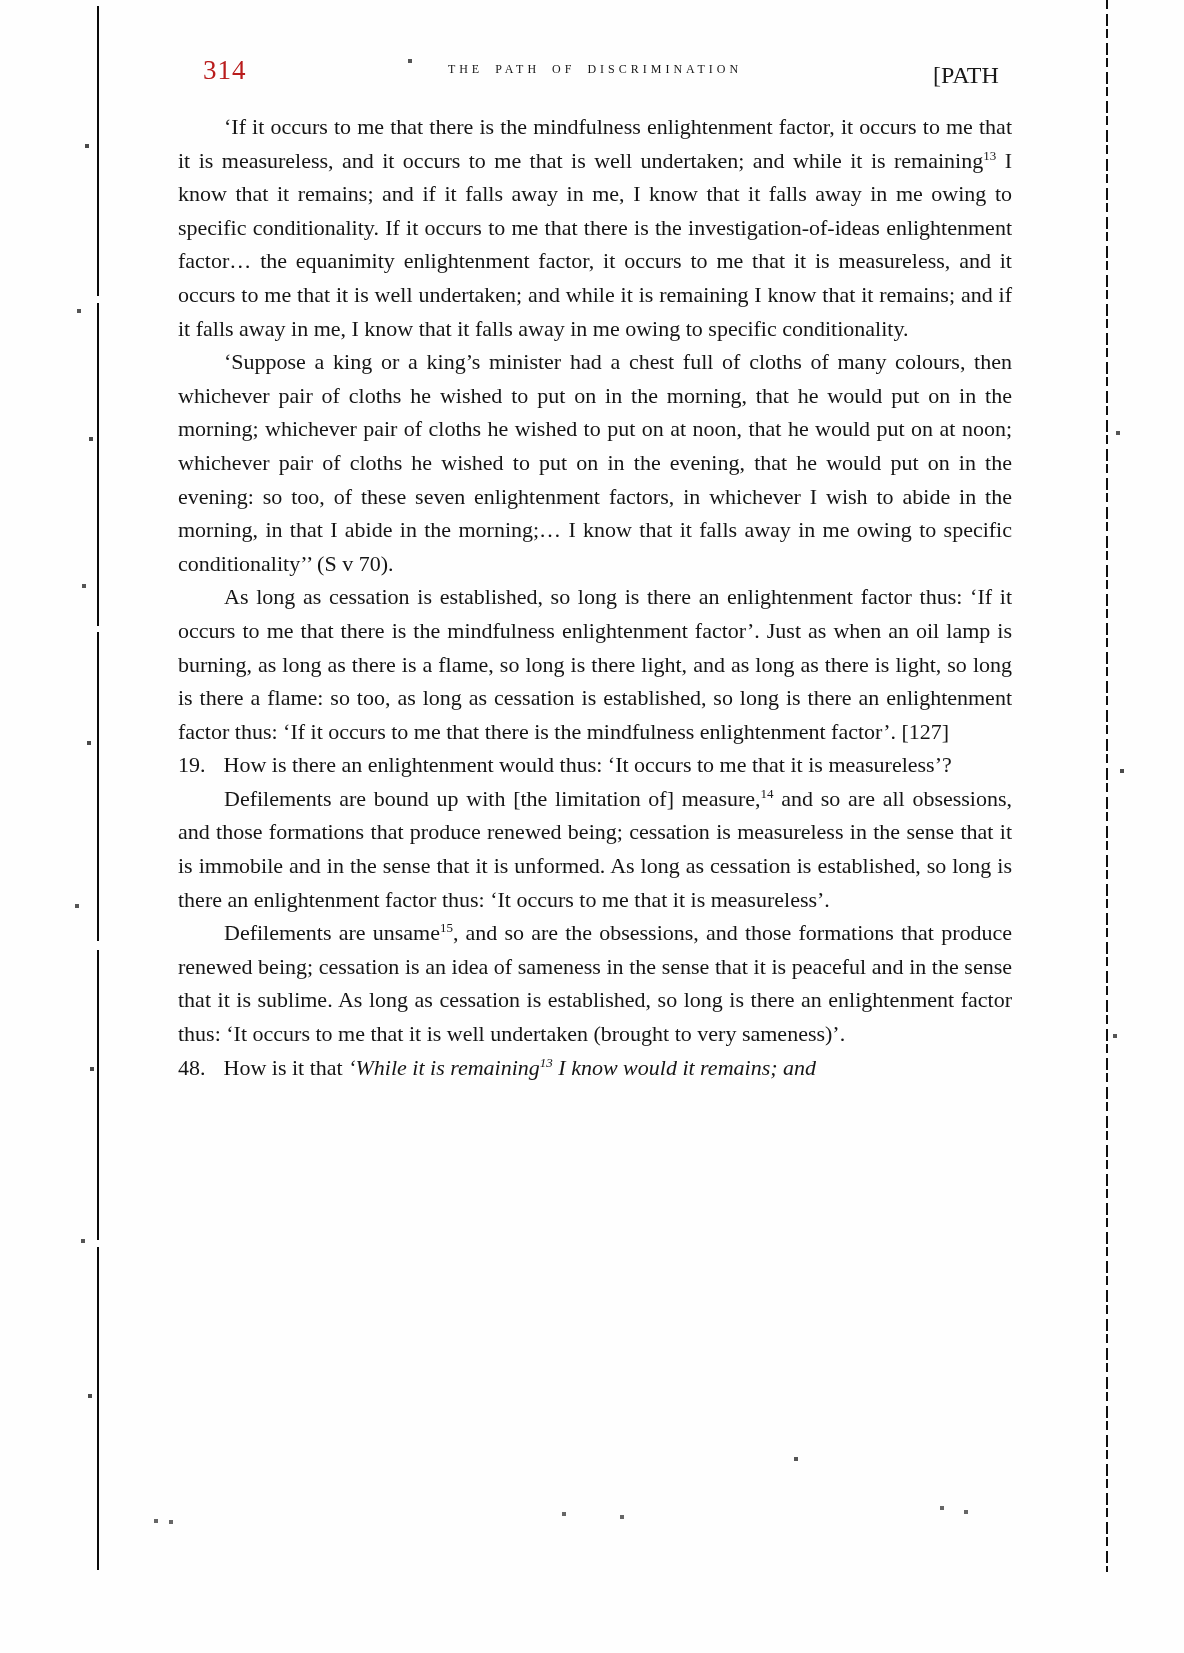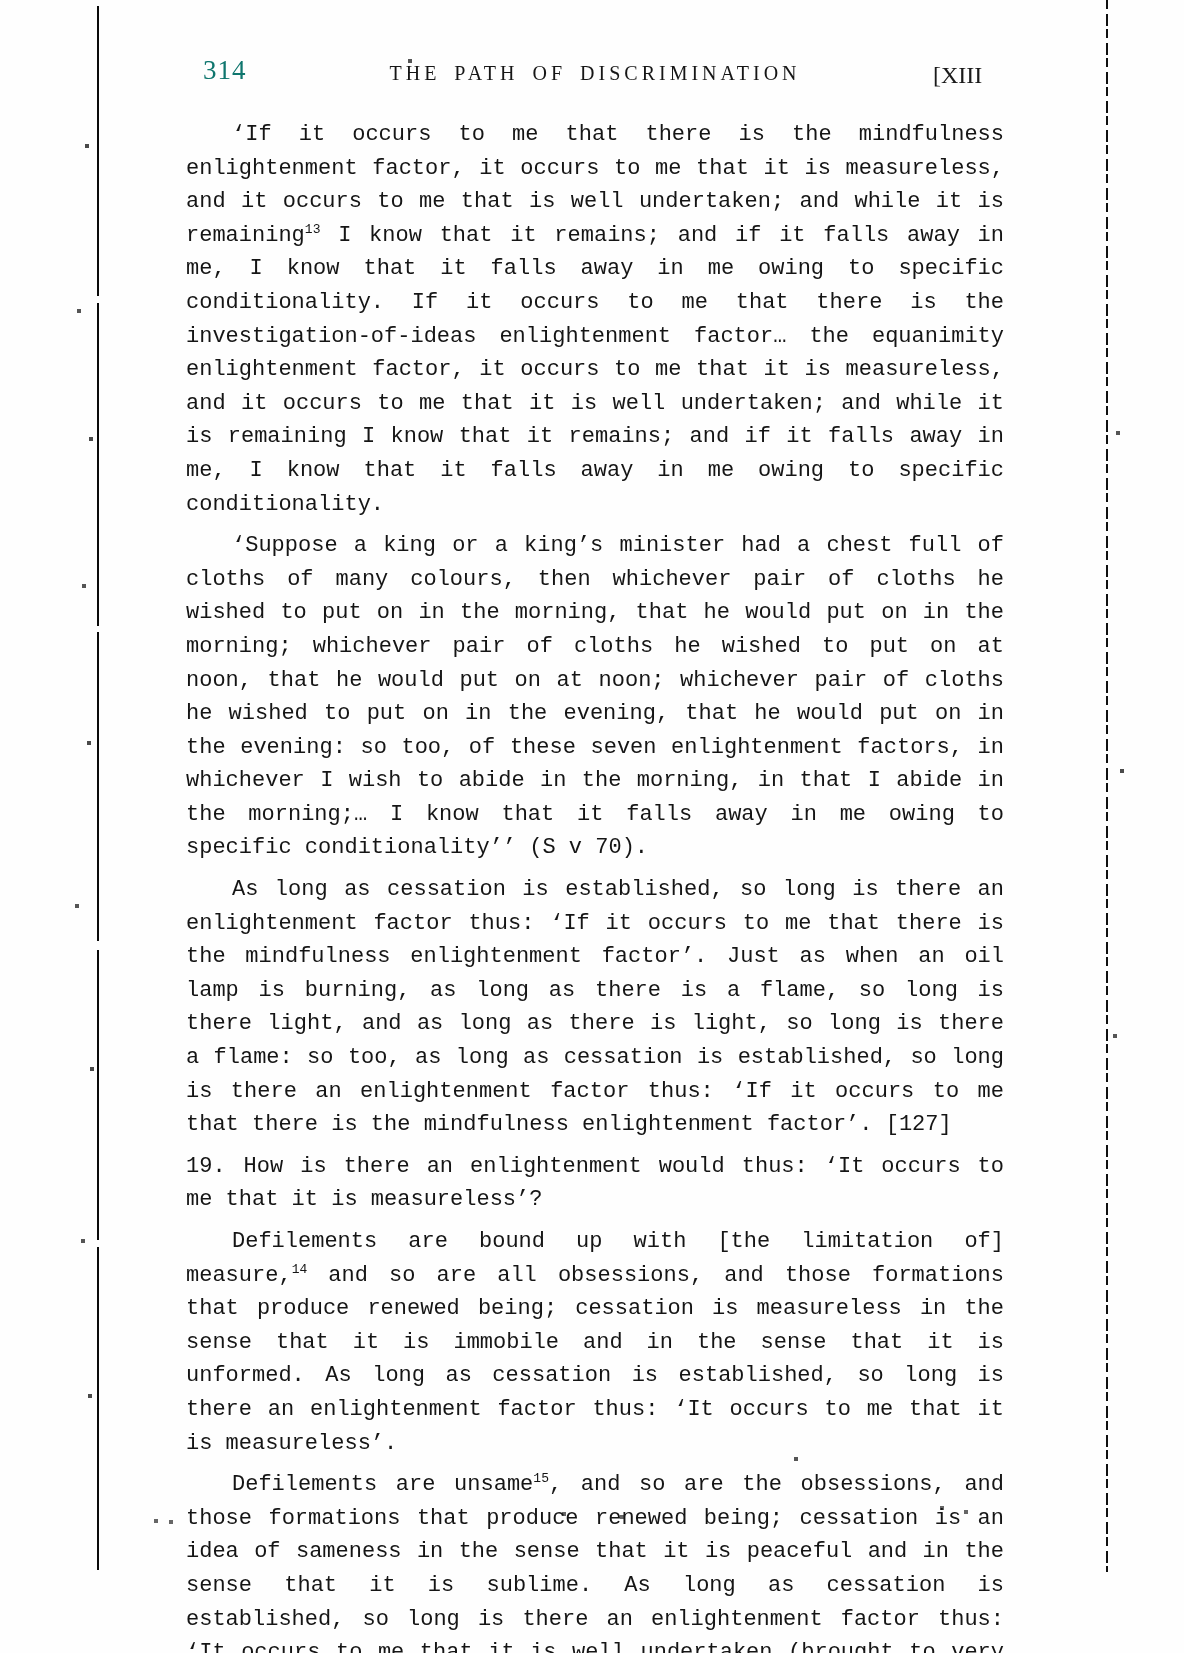--- a/index.html
+++ b/index.html
@@ -16,29 +16,29 @@
     overflow: hidden;
   }
 
   
   .page-number {
     position: absolute;
     left: 203px;
     top: 55px;
     font-size: 27px;
     letter-spacing: 1px;
-    color: #0f766e;
+    color: #b91c1c;
   }
   .running-title {
     position: absolute;
     left: 178px;
     top: 62px;
     width: 834px;
     text-align: center;
-    font-size: 20px;
+    font-size: 12px;
     letter-spacing: 4px;
     word-spacing: 5px;
     color: #161616;
   }
   .section-ref {
     position: absolute;
     left: 933px;
     top: 62px;
     font-size: 24px;
     color: #1a1a1a;
@@ -49,23 +49,22 @@
     position: absolute;
     left: 178px;
     top: 110px;
     width: 834px;
     font-size: 22px;
     line-height: 33.6px;
     text-align: justify;
     color: #151515;
   }
   .block {
-    margin: 8px;
+    margin: 0;
     padding: 0;
-    font-family: Liberation Mono, monospace;
   }
   .block.indent { text-indent: 46px; }
   .block.numbered { text-indent: 0; }
 
   .seg-num { padding-right: 18px; }
   .seg-roman { font-style: normal; }
   .seg-italic { font-style: italic; }
   .seg-sup {
     font-size: 13px;
     vertical-align: super;
@@ -141,21 +140,21 @@
 </style>
 </head>
 <body>
 
 <div class="artifact-line-left"></div>
 <div class="artifact-line-right"></div>
 <div class="speckles"></div>
 
 <div class="page-number">314</div>
 <div class="running-title">THE PATH OF DISCRIMINATION</div>
-<div class="section-ref">[XIII</div>
+<div class="section-ref">[PATH</div>
 
 <main class="text-block">
     <p class="block indent"><span class="seg-roman">‘If it occurs to me that there is the mindfulness enlightenment factor, it occurs to me that it is measureless, and it occurs to me that is well undertaken; and while it is remaining</span><span class="seg-sup">13</span><span class="seg-roman"> I know that it remains; and if it falls away in me, I know that it falls away in me owing to specific conditionality. If it occurs to me that there is the investigation-of-ideas enlightenment factor… the equanimity enlightenment factor, it occurs to me that it is measureless, and it occurs to me that it is well undertaken; and while it is remaining I know that it remains; and if it falls away in me, I know that it falls away in me owing to specific conditionality.</span></p>
     <p class="block indent"><span class="seg-roman">‘Suppose a king or a king’s minister had a chest full of cloths of many colours, then whichever pair of cloths he wished to put on in the morning, that he would put on in the morning; whichever pair of cloths he wished to put on at noon, that he would put on at noon; whichever pair of cloths he wished to put on in the evening, that he would put on in the evening: so too, of these seven enlightenment factors, in whichever I wish to abide in the morning, in that I abide in the morning;… I know that it falls away in me owing to specific conditionality’’ (S v 70).</span></p>
     <p class="block indent"><span class="seg-roman">As long as cessation is established, so long is there an enlightenment factor thus: ‘If it occurs to me that there is the mindfulness enlightenment factor’. Just as when an oil lamp is burning, as long as there is a flame, so long is there light, and as long as there is light, so long is there a flame: so too, as long as cessation is established, so long is there an enlightenment factor thus: ‘If it occurs to me that there is the mindfulness enlightenment factor’. [127]</span></p>
     <p class="block numbered"><span class="seg-num">19.</span><span class="seg-roman">How is there an enlightenment would thus: ‘It occurs to me that it is measureless’?</span></p>
     <p class="block indent"><span class="seg-roman">Defilements are bound up with [the limitation of] measure,</span><span class="seg-sup">14</span><span class="seg-roman"> and so are all obsessions, and those formations that produce renewed being; cessation is measureless in the sense that it is immobile and in the sense that it is unformed. As long as cessation is established, so long is there an enlightenment factor thus: ‘It occurs to me that it is measureless’.</span></p>
     <p class="block indent"><span class="seg-roman">Defilements are unsame</span><span class="seg-sup">15</span><span class="seg-roman">, and so are the obsessions, and those formations that produce renewed being; cessation is an idea of sameness in the sense that it is peaceful and in the sense that it is sublime. As long as cessation is established, so long is there an enlightenment factor thus: ‘It occurs to me that it is well undertaken (brought to very sameness)’.</span></p>
     <p class="block numbered"><span class="seg-num">48.</span><span class="seg-roman">How is it that </span><span class="seg-italic">‘While it is remaining</span><span class="seg-supitalic">13</span><span class="seg-italic"> I know would it remains; and</span></p>
   </main>

